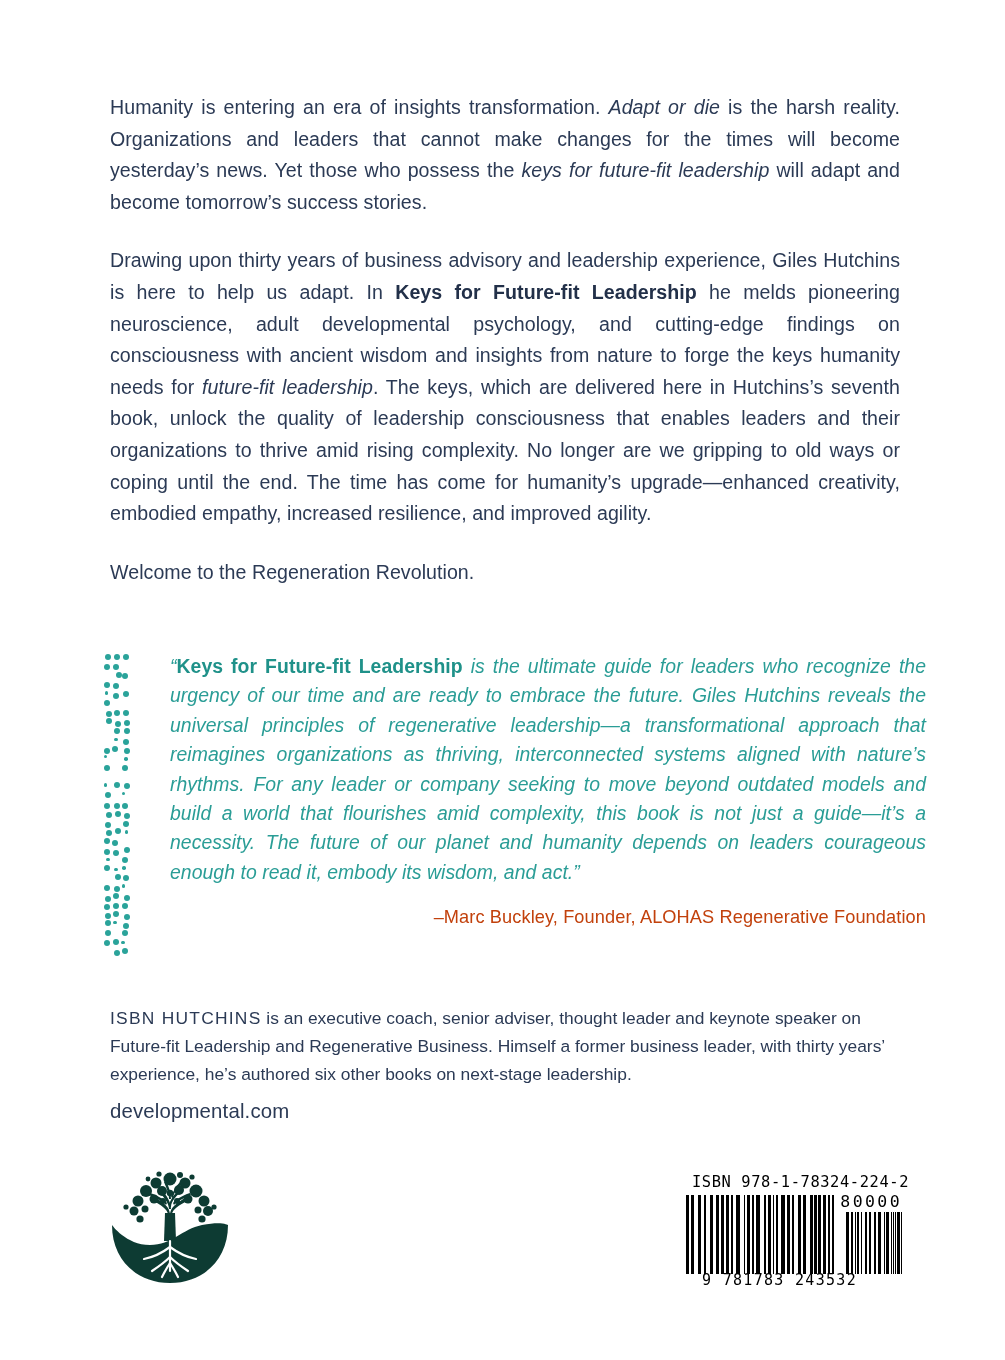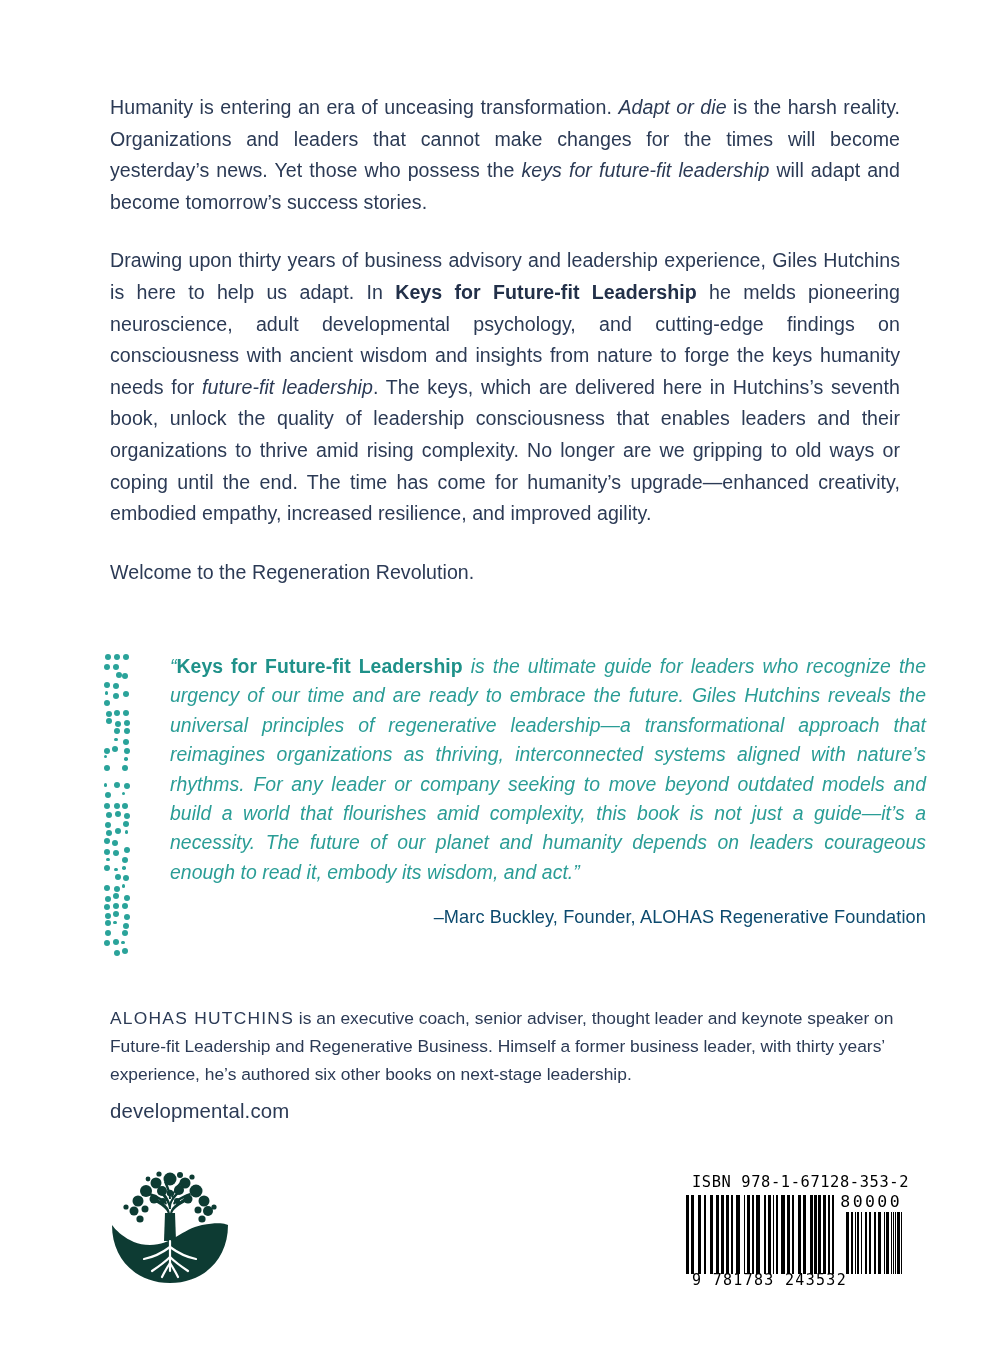--- a/index.html
+++ b/index.html
@@ -77,21 +77,21 @@
     margin: 0;
     letter-spacing: 0.05px;
   }
   .quote-text b {
     font-weight: 700;
     font-style: normal;
     color: #1f9189;
   }
   .quote-attrib {
     margin-top: 17px;
-    color: #0c4a6e;
+    color: #c2410c;
     font-size: 18.2px;
     line-height: 26px;
     text-align: right;
     font-style: normal;
     letter-spacing: 0.1px;
   }
 
   
   .bio-block {
     position: absolute;
@@ -167,37 +167,37 @@
   .bars-addon {
     position: absolute;
     left: 164px;
     top: 39px;
     width: 56px;
     height: 62px;
   }
   .bars-main svg, .bars-addon svg { display: block; width: 100%; height: 100%; }
   .ean-digits {
     position: absolute;
-    left: 10px;
+    left: 20px;
     top: 98px;
     width: 156px;
     font-family: "DejaVu Sans Mono", monospace;
     font-size: 15px;
     letter-spacing: 1.3px;
     color: #000;
     white-space: nowrap;
   }
 </style>
 </head>
 <body>
 
 <div class="page">
 
   <div class="copy-block">
-    <p class="para"><span>Humanity is entering an era of unceasing transformation. </span><em>Adapt or die</em><span> is the harsh reality. Organizations and leaders that cannot make changes for the times will become yesterday’s news. Yet those who possess the </span><em>keys for future-fit leadership</em><span> will adapt and become tomorrow’s success stories.</span></p>
+    <p class="para"><span>Humanity is entering an era of insights transformation. </span><em>Adapt or die</em><span> is the harsh reality. Organizations and leaders that cannot make changes for the times will become yesterday’s news. Yet those who possess the </span><em>keys for future-fit leadership</em><span> will adapt and become tomorrow’s success stories.</span></p>
     <p class="para"><span>Drawing upon thirty years of business advisory and leadership experience, Giles Hutchins is here to help us adapt. In </span><strong>Keys for Future-fit Leadership</strong><span> he melds pioneering neuroscience, adult developmental psychology, and cutting-edge findings on consciousness with ancient wisdom and insights from nature to forge the keys humanity needs for </span><em>future-fit leadership</em><span>. The keys, which are delivered here in Hutchins’s seventh book, unlock the quality of leadership consciousness that enables leaders and their organizations to thrive amid rising complexity. No longer are we gripping to old ways or coping until the end. The time has come for humanity’s upgrade—enhanced creativity, embodied empathy, increased resilience, and improved agility.</span></p>
     <p class="para para-last"><span>Welcome to the Regeneration Revolution.</span></p>
   </div>
 
   <div class="quote-wrap">
     <div class="dots-col">
         <span style="left: 1.19453px; top: -1.23048px; width: 6px; height: 6px; background: rgb(42, 163, 154);"></span>
         <span style="left: 10.0204px; top: -1.34861px; width: 6px; height: 6px; background: rgb(42, 163, 154);"></span>
         <span style="left: 18.7146px; top: -0.689794px; width: 6px; height: 6px; background: rgb(42, 163, 154);"></span>
         <span style="left: -0.354938px; top: 9.19536px; width: 6px; height: 6px; background: rgb(42, 163, 154);"></span>
@@ -278,21 +278,21 @@
         <span style="left: 9.78392px; top: 294.946px; width: 6px; height: 6px; background: rgb(42, 163, 154);"></span>
         <span style="left: 17.9349px; top: 292.81px; width: 6px; height: 6px; background: rgb(42, 163, 154);"></span>
       </div>
     <div class="quote-body">
       <p class="quote-text"><em>“</em><b>Keys for Future-fit Leadership</b><em> is the ultimate guide for leaders who recognize the urgency of our time and are ready to embrace the future. Giles Hutchins reveals the universal principles of regenerative leadership—a transformational approach that reimagines organizations as thriving, interconnected systems aligned with nature’s rhythms. For any leader or company seeking to move beyond outdated models and build a world that flourishes amid complexity, this book is not just a guide—it’s a necessity. The future of our planet and humanity depends on leaders courageous enough to read it, embody its wisdom, and act.”</em></p>
       <div class="quote-attrib">–Marc Buckley, Founder, ALOHAS Regenerative Foundation</div>
     </div>
   </div>
 
   <div class="bio-block">
-    <p class="bio"><span class="name">ALOHAS HUTCHINS</span><span> is an executive coach, senior adviser, thought leader and keynote speaker on Future-fit Leadership and Regenerative Business. Himself a former business leader, with thirty years’ experience, he’s authored six other books on next-stage leadership.</span></p>
+    <p class="bio"><span class="name">ISBN HUTCHINS</span><span> is an executive coach, senior adviser, thought leader and keynote speaker on Future-fit Leadership and Regenerative Business. Himself a former business leader, with thirty years’ experience, he’s authored six other books on next-stage leadership.</span></p>
   </div>
   <div class="website">developmental.com</div>
 
   <div class="logo">
     <svg viewBox="0 0 120 122" xmlns="http://www.w3.org/2000/svg" aria-hidden="true">
       <g fill="#0d3b33">
 
         <path d="M2 62 C2 62 16 82 40 82 C62 82 72 66 92 62 C112 58 118 62 118 62 C118 96 94 120 60 120 C26 120 2 96 2 62 Z"></path>
 
         <path d="M55 50 L65 50 L66 78 L54 78 Z"></path>
@@ -340,21 +340,21 @@
         <path d="M60 84 C68 90 76 94 86 96"></path>
         <path d="M60 94 C54 100 48 104 42 108"></path>
         <path d="M60 94 C66 100 72 104 78 108"></path>
         <path d="M60 100 C56 106 54 110 52 114"></path>
         <path d="M60 100 C64 106 66 110 68 114"></path>
       </g>
     </svg>
   </div>
 
   <div class="barcode-area">
-    <div class="isbn-label">ISBN 978-1-67128-353-2</div>
+    <div class="isbn-label">ISBN 978-1-78324-224-2</div>
     <div class="addon-label">80000</div>
     <div class="bars-main">
       <svg viewBox="0 0 150 79" preserveAspectRatio="none" xmlns="http://www.w3.org/2000/svg" aria-hidden="true">
           <rect x="0" y="0" width="3" height="79" fill="#000000"></rect>
           <rect x="5" y="0" width="3" height="79" fill="#000000"></rect>
           <rect x="12" y="0" width="3" height="79" fill="#000000"></rect>
           <rect x="18" y="0" width="2" height="79" fill="#000000"></rect>
           <rect x="24" y="0" width="3" height="79" fill="#000000"></rect>
           <rect x="30" y="0" width="3" height="79" fill="#000000"></rect>
           <rect x="35" y="0" width="3" height="79" fill="#000000"></rect>

